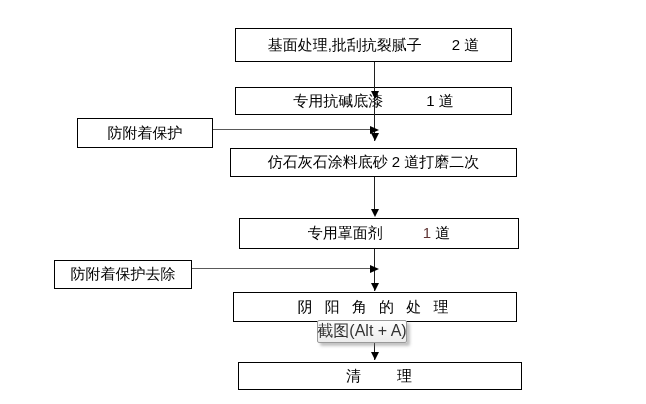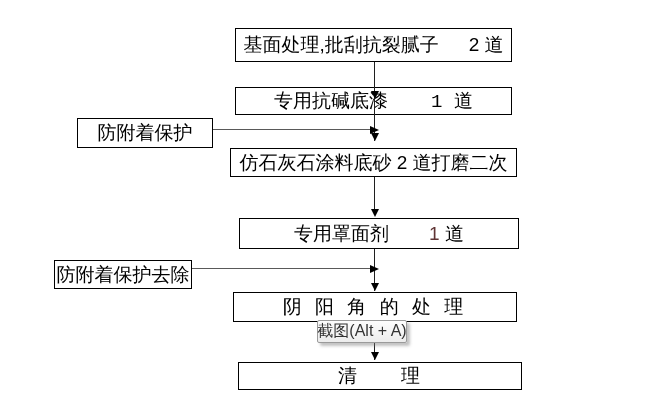--- a/index.html
+++ b/index.html
@@ -11,30 +11,30 @@
     font-family:"Liberation Sans", sans-serif;
     overflow:hidden;
   }
   .fbox {
     position:absolute;
     background:#ffffff;
     border:1px solid #000000;
     display:flex;
     align-items:center;
     justify-content:center;
-    font-size:19px;
+    font-size:15px;
     color:#000000;
     z-index:1;
     white-space:pre;
   }
   .fbox .lbl { white-space:pre; }
   .fbox .cnt { white-space:pre; }
   .gap30 { gap:30px; }
   .gap40 { gap:40px; }
-  .gap43 { gap:43px;font-family:Liberation Mono, monospace; }
+  .gap43 { gap:43px; }
   .spaced { letter-spacing:4px; }
   .spaced2 { letter-spacing:2px; }
   .accent-num { color:#5f3434; }
 
   .vline { position:absolute; width:1px; background:#1f1f1f; z-index:2; }
   .hline { position:absolute; height:1px; background:#595959; z-index:2; }
   .arr-down {
     position:absolute; width:0; height:0;
     border-left:4px solid transparent;
     border-right:4px solid transparent;

